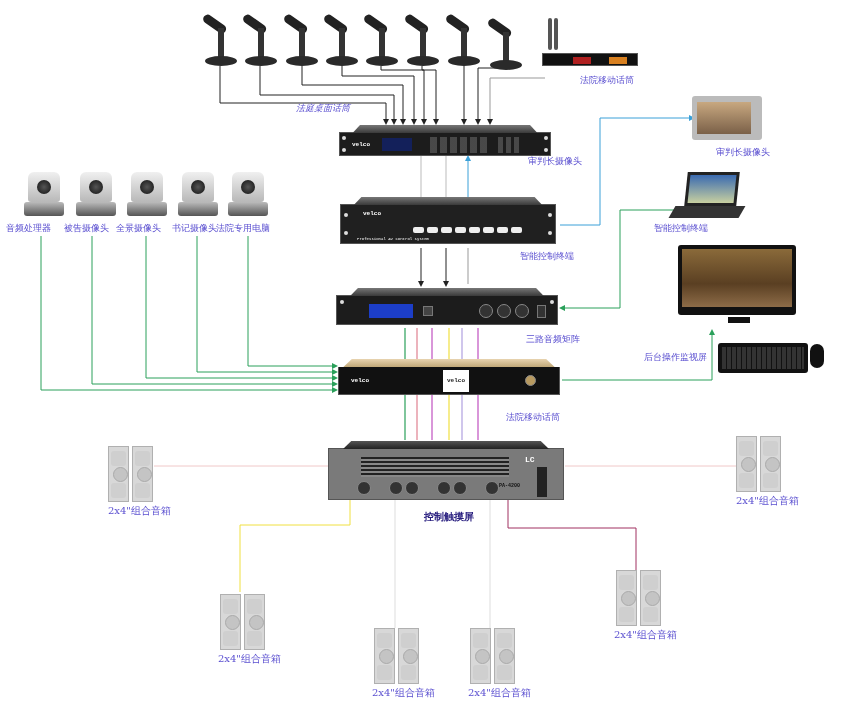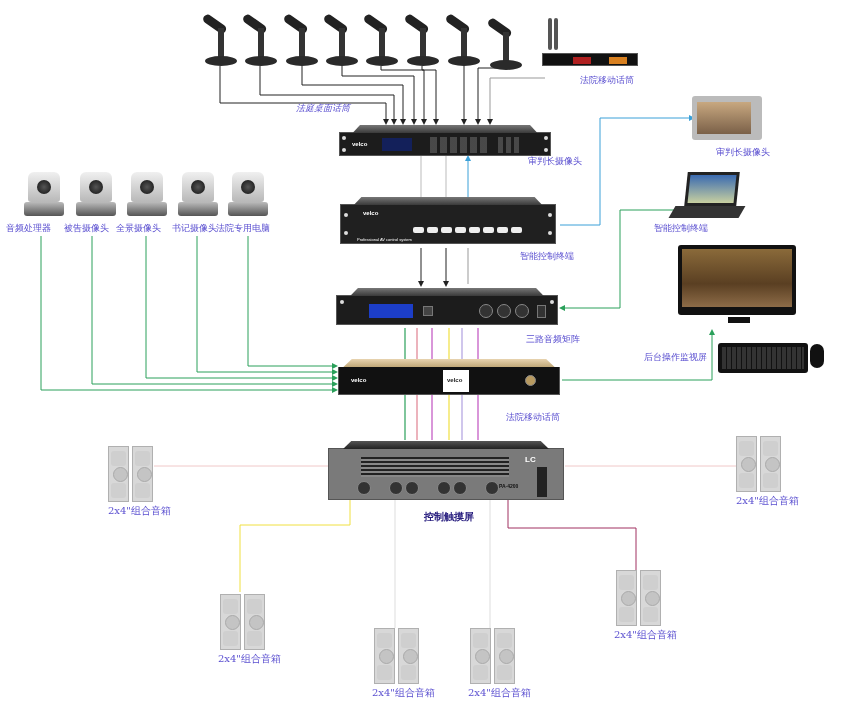--- a/index.html
+++ b/index.html
@@ -14,21 +14,21 @@
   .mic .head{position:absolute;left:2px;top:2px;width:26px;height:9px;background:#222;border-radius:5px;transform:rotate(35deg);transform-origin:left center;}
   .mic .stem{position:absolute;left:16px;top:18px;width:6px;height:30px;background:#333;}
   .mic .base{position:absolute;left:3px;top:46px;width:32px;height:10px;background:#2a2a2a;border-radius:50%;}
   
   .rack{position:absolute;background:#1c1c1c;border:1px solid #555;box-sizing:border-box;}
   .rack .top{position:absolute;left:6%;right:6%;top:-8px;height:8px;background:linear-gradient(#777,#3a3a3a);clip-path:polygon(4% 0,96% 0,100% 100%,0 100%);}
   .rack .ear{position:absolute;width:4px;height:4px;background:#ddd;border-radius:50%;}
   .lcd{position:absolute;background:#1c3ec8;}
   .btn{position:absolute;width:11px;height:6px;background:#eee;border-radius:2px;}
   .knob{position:absolute;width:12px;height:12px;border-radius:50%;background:#333;border:1px solid #888;}
-  .logo{position:absolute;color:#fff;font-size:6px;font-family:Liberation Sans, sans-serif;font-weight:bold;}
+  .logo{position:absolute;color:#fff;font-size:6px;font-family:Liberation Mono, monospace;font-weight:bold;}
   .cam{position:absolute;width:40px;height:46px;}
   .cam .body{position:absolute;left:4px;top:0;width:32px;height:30px;background:linear-gradient(#f0f0f0,#b8b8b8);border-radius:6px 6px 3px 3px;}
   .cam .lens{position:absolute;left:13px;top:8px;width:14px;height:14px;border-radius:50%;background:radial-gradient(#555,#111);}
   .cam .base{position:absolute;left:0;top:30px;width:40px;height:14px;background:linear-gradient(#bbb,#555);border-radius:3px;}
   .spk{position:absolute;width:46px;height:56px;}
   .spk .box{position:absolute;top:0;width:21px;height:56px;background:#d8d8d8;border:1px solid #b0b0b0;box-sizing:border-box;}
   .spk .cone{position:absolute;left:4px;width:13px;height:13px;border-radius:50%;background:#c4c4c4;border:1px solid #aaa;}
   .spk .pad{position:absolute;left:2px;width:15px;height:15px;background:#cfcfcf;border-radius:3px;}
   .monitor{position:absolute;background:#111;border-radius:3px;}
   .screen{position:absolute;background:linear-gradient(#8a6a3a,#5a3f22 60%,#8d6c48);}

